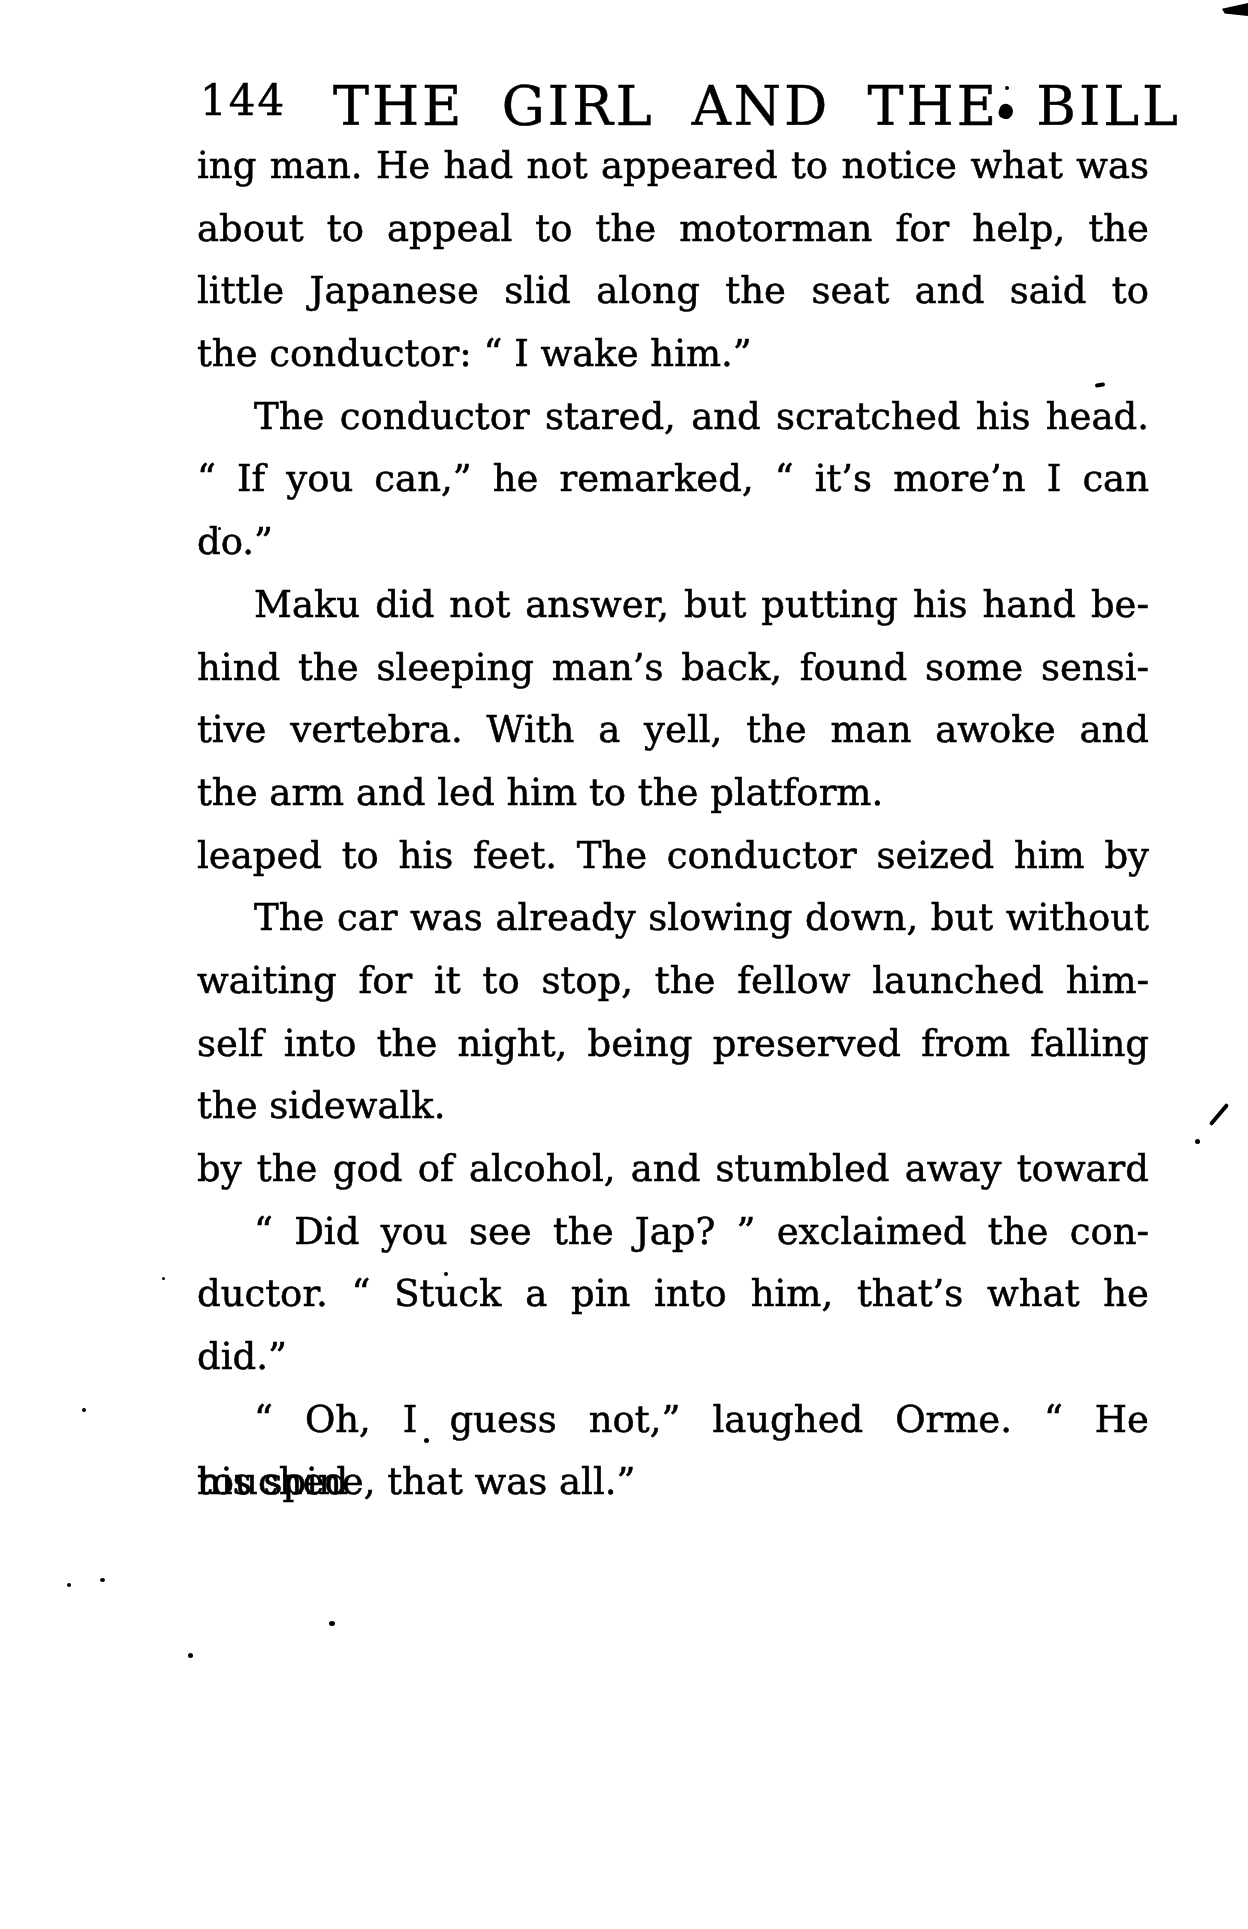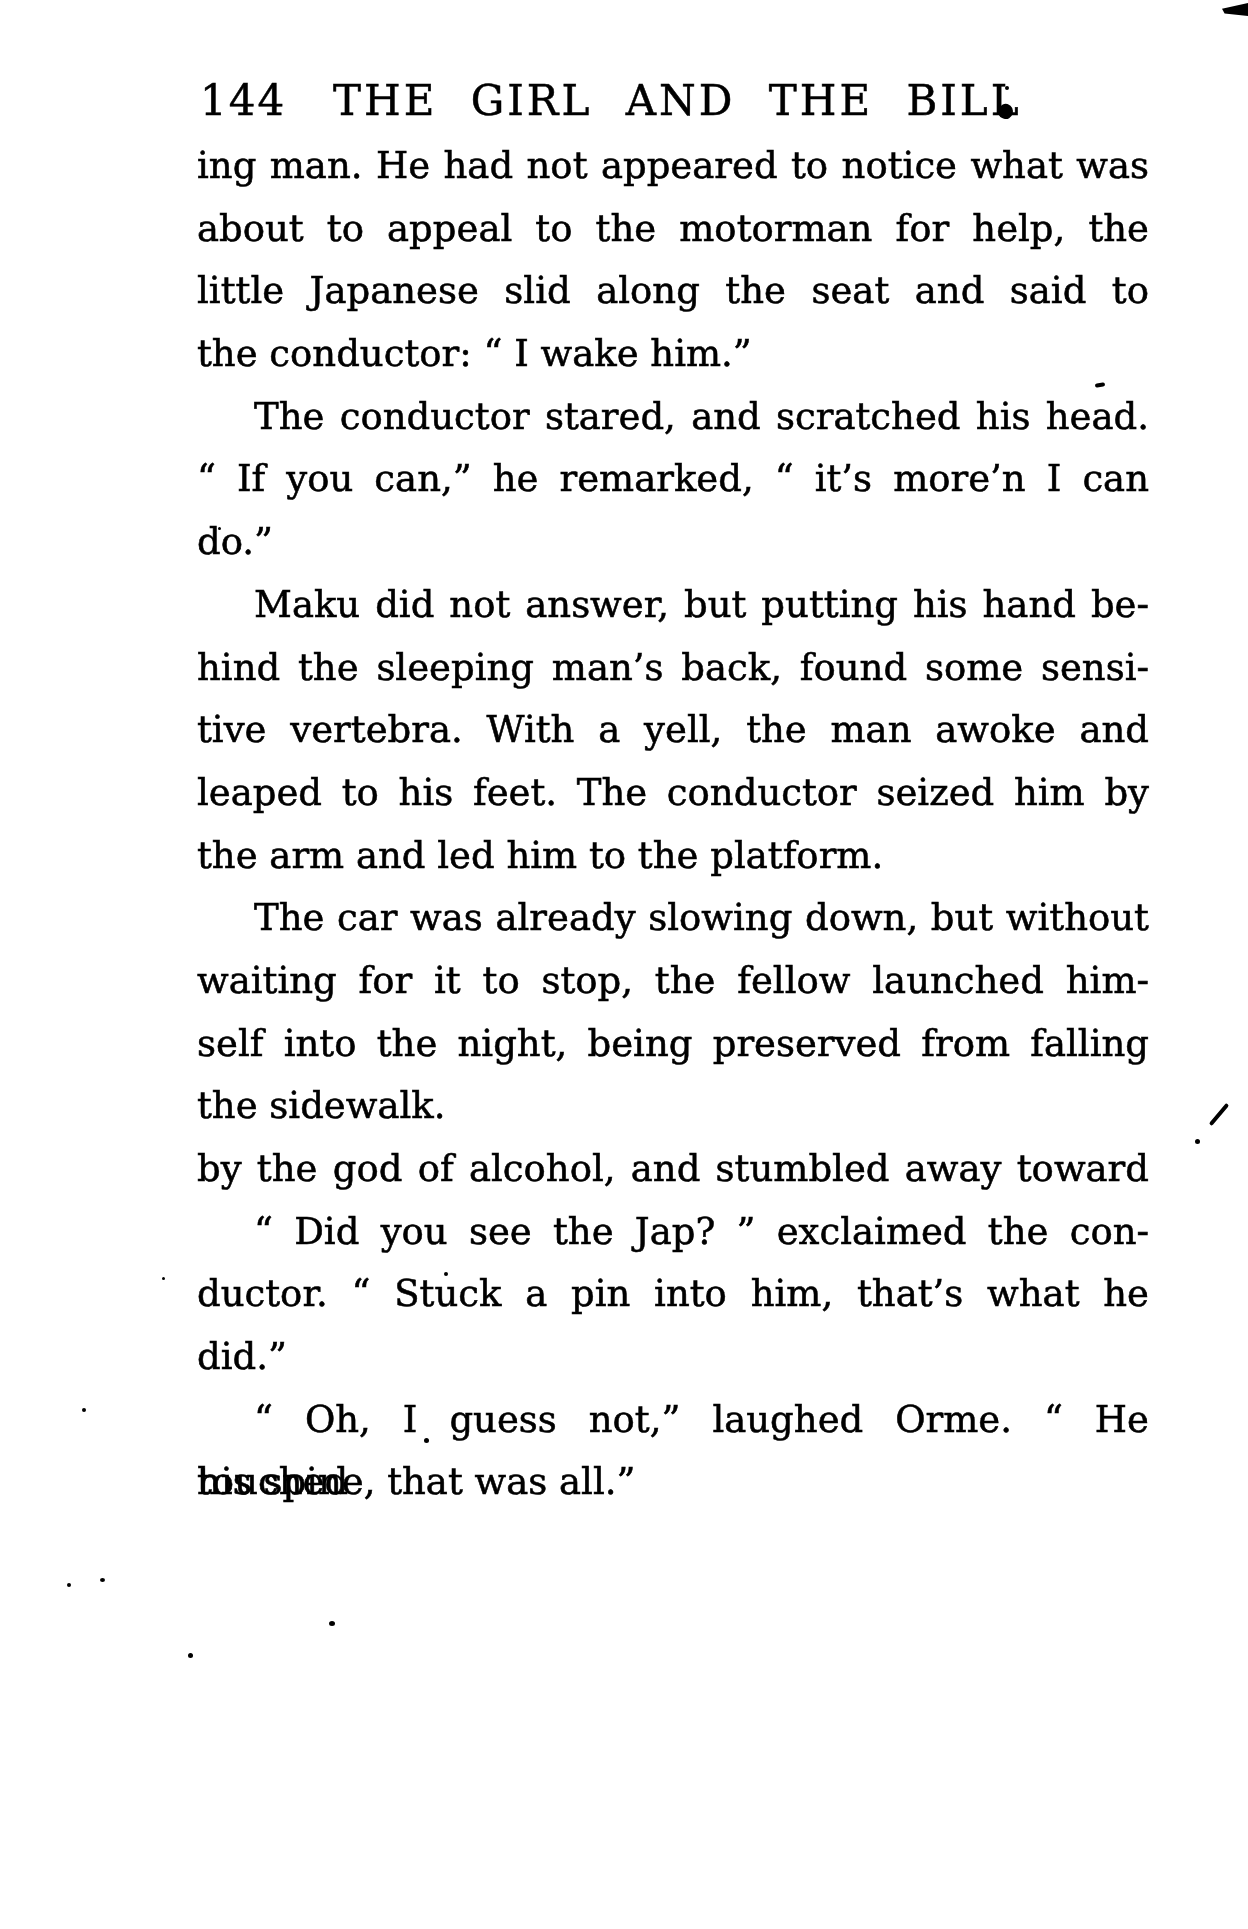--- a/index.html
+++ b/index.html
@@ -19,21 +19,21 @@
     top: 80px;
     font-size: 42px;
     line-height: 1;
     letter-spacing: 2px;
     -webkit-text-stroke: 0.5px currentColor;
   }
   .running-title {
     position: absolute;
     left: 333px;
     top: 80px;
-    font-size: 42px;
+    font-size: 54px;
     line-height: 1;
     letter-spacing: 3px;
     word-spacing: 17px;
     white-space: nowrap;
     -webkit-text-stroke: 0.5px currentColor;
   }
   .page-body {
     position: absolute;
     left: 197px;
     top: 135px;
@@ -81,22 +81,22 @@
       </div>
       <div class="paragraph indented">
         <div class="text-line">The conductor stared, and scratched his head.</div>
         <div class="text-line">“ If you can,” he remarked, “ it’s more’n I can</div>
         <div class="text-line para-end">do.”</div>
       </div>
       <div class="paragraph indented">
         <div class="text-line">Maku did not answer, but putting his hand be-</div>
         <div class="text-line">hind the sleeping man’s back, found some sensi-</div>
         <div class="text-line">tive vertebra.  With a yell, the man awoke and</div>
+        <div class="text-line para-end">the arm and led him to the platform.</div>
         <div class="text-line">leaped to his feet.  The conductor seized him by</div>
-        <div class="text-line para-end">the arm and led him to the platform.</div>
       </div>
       <div class="paragraph indented">
         <div class="text-line">The car was already slowing down, but without</div>
         <div class="text-line">waiting for it to stop, the fellow launched him-</div>
         <div class="text-line">self into the night, being preserved from falling</div>
         <div class="text-line para-end">the sidewalk.</div>
         <div class="text-line">by the god of alcohol, and stumbled away toward</div>
       </div>
       <div class="paragraph indented">
         <div class="text-line">“ Did you see the Jap? ” exclaimed the con-</div>

